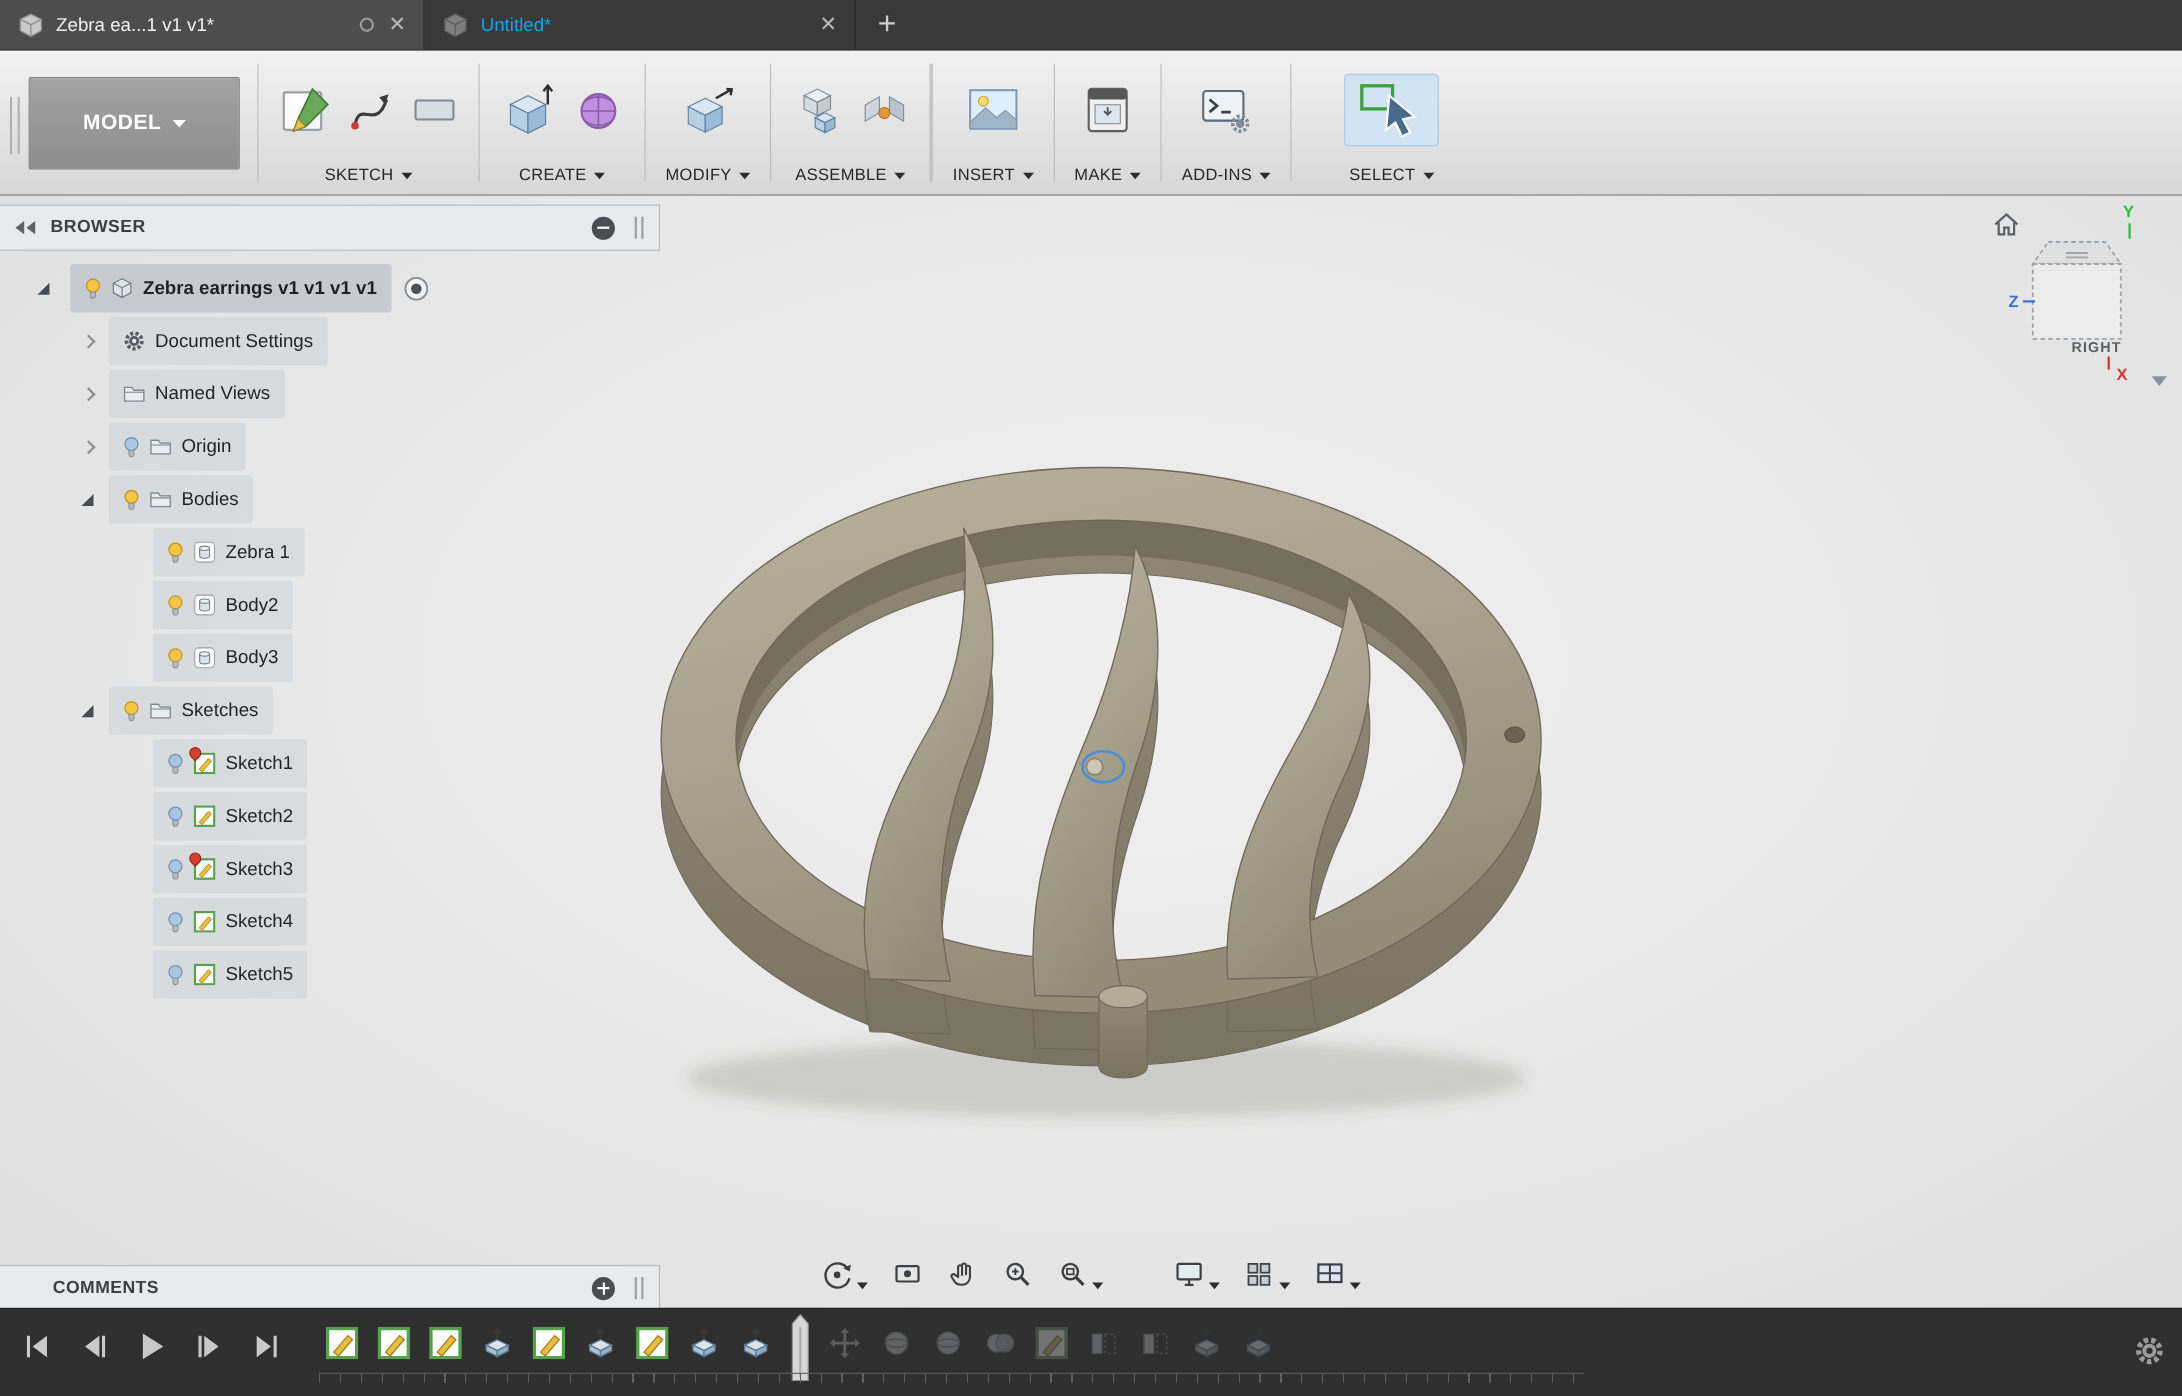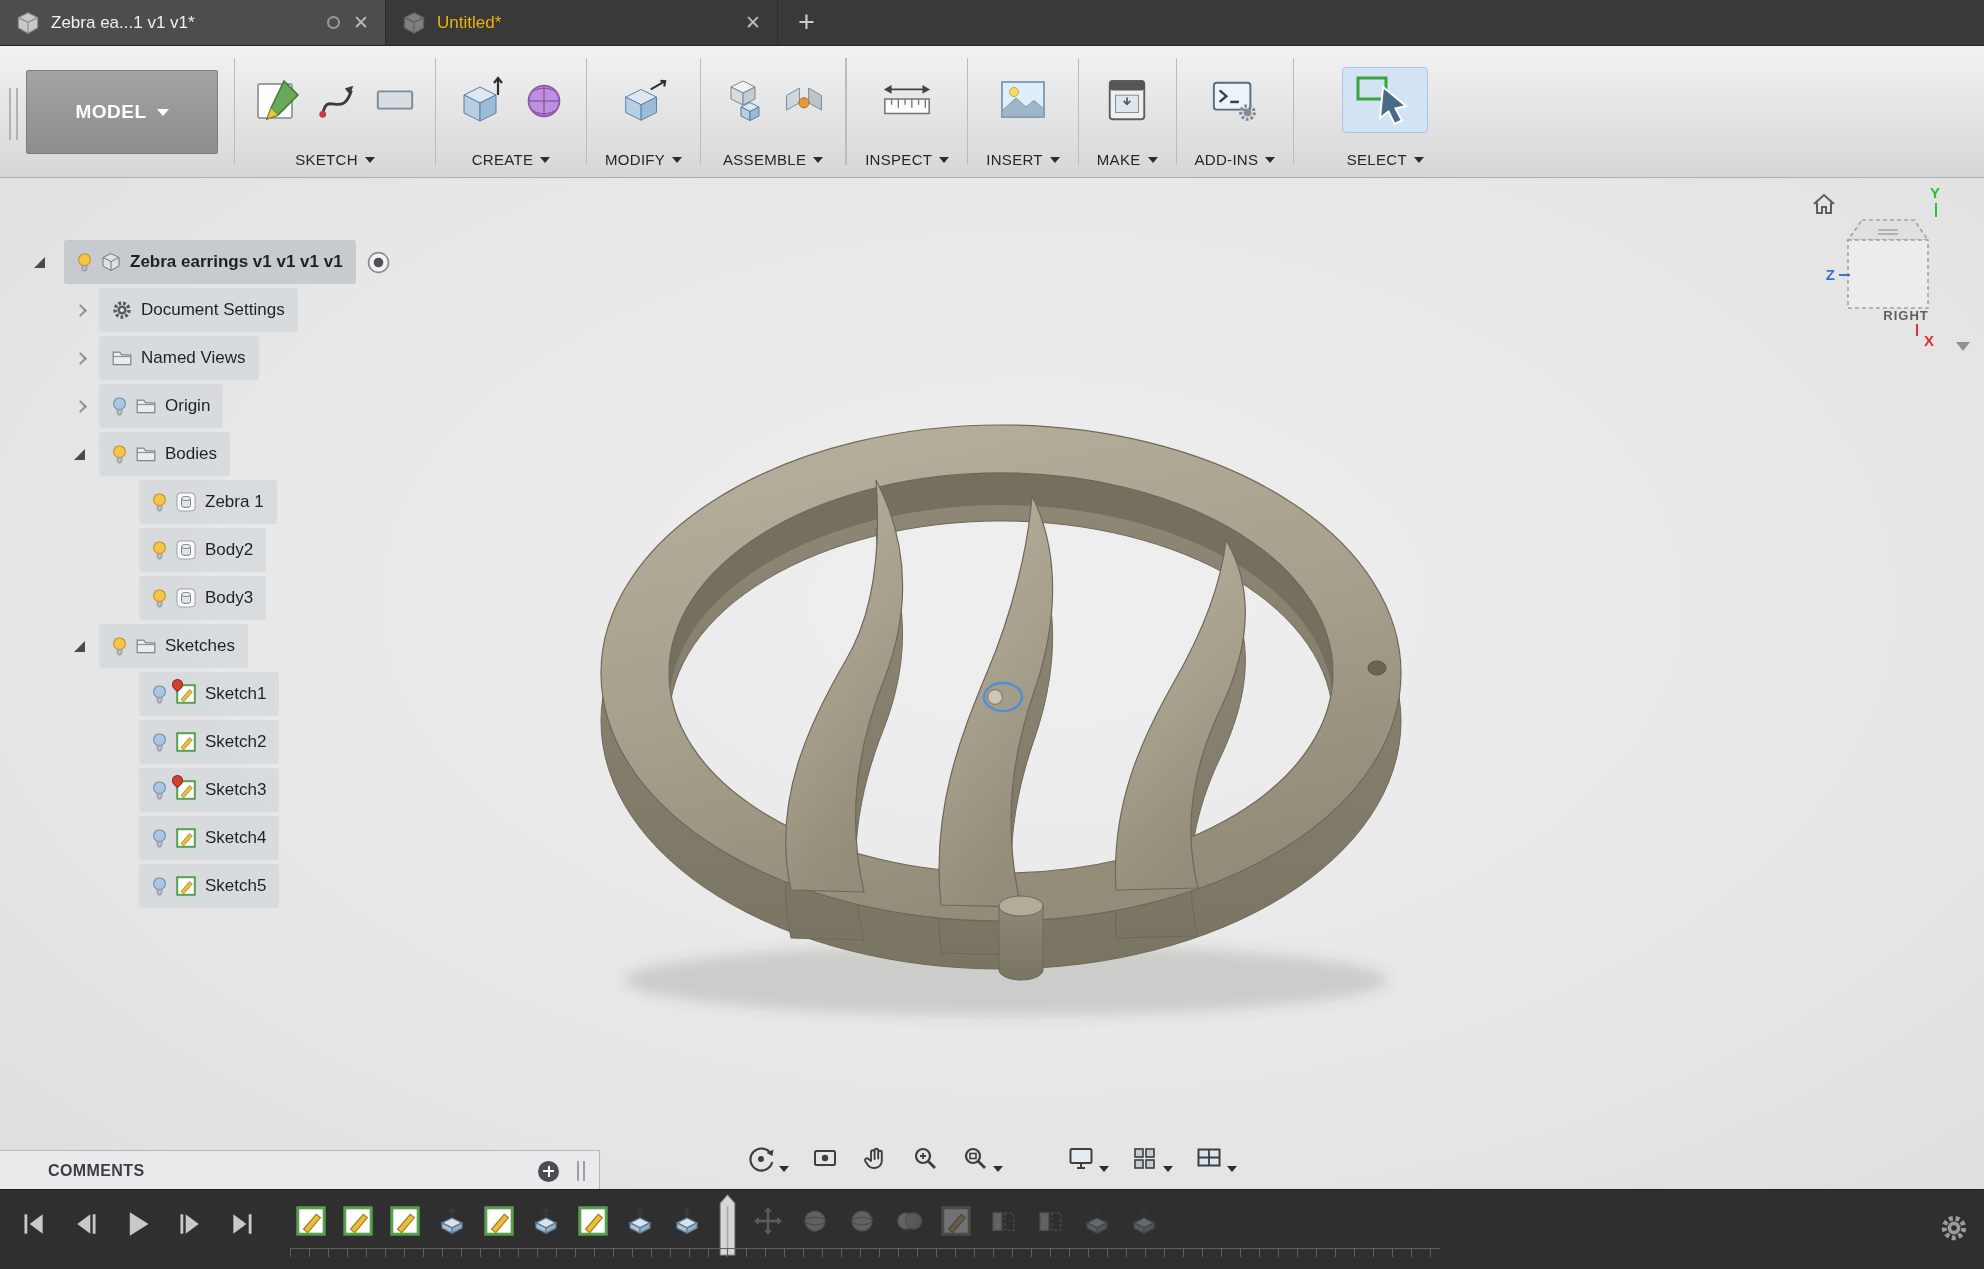--- a/index.html
+++ b/index.html
@@ -5,21 +5,21 @@
   *{margin:0;padding:0;box-sizing:border-box;}
   html,body{width:1984px;height:1269px;overflow:hidden;background:#2f2f2f;
     font-family:"Liberation Sans",sans-serif;-webkit-font-smoothing:antialiased;}
   .app{width:1984px;height:1269px;display:flex;flex-direction:column;}
 
   
   .tabbar{flex:0 0 46px;background:#393939;display:flex;align-items:stretch;border-bottom:1px solid #262626;}
   .tab{display:flex;align-items:center;gap:11px;padding:0 16px;position:relative;border-right:1px solid #2b2b2b;}
   .tab.active{background:#4d4d4d;}
   .tab .t-title{font-size:17px;color:#f0f0f0;font-weight:400;white-space:nowrap;}
-  .tab.inactive .t-title{color:#eab308;font-weight:400;}
+  .tab.inactive .t-title{color:#0ea5e9;font-weight:400;}
   .t-right{margin-left:auto;display:flex;align-items:center;gap:13px;padding-left:14px;}
   .sync-dot{width:13px;height:13px;border-radius:50%;border:2px solid #9a9a9a;}
   .t-close{color:#b9b9b9;font-size:19px;line-height:1;cursor:pointer;}
   .tab-add{display:flex;align-items:center;padding:0 20px;color:#cccccc;font-size:29px;cursor:pointer;}
 
   
   .toolbar{flex:0 0 132px;background:linear-gradient(#f2f2f2,#d7d7d7);border-bottom:1px solid #adadad;
     display:flex;align-items:stretch;position:relative;padding-right:10px;}
   .tb-grip{position:absolute;left:9px;top:42px;width:9px;height:52px;border-left:2px solid #b2b2b2;border-right:2px solid #b2b2b2;}
   .model-btn{margin:24px 16px 0 26px;width:192px;height:84px;border:1px solid #7e7e7e;border-radius:2px;
@@ -299,36 +299,20 @@
       </div>
       <div class="tb-label">
         <span>ASSEMBLE</span>
           <span class="caret sm"></span>
       </div>
     </div>
     <div class="tb-sep"></div>
 
     <div class="tb-sep"></div>
 
-    <div class="tb-group">
-      <div class="tb-icons">
-        <span class="tbi">
-          <svg width="54" height="50" viewBox="0 0 56 50">
-            <path d="M10 14 h36" stroke="#444" stroke-width="2"></path>
-            <path d="M4 14 l8 -4.5 v9 z M52 14 l-8 -4.5 v9 z" fill="#444"></path>
-            <rect x="5" y="24" width="46" height="15" fill="#fdfdfd" stroke="#777" stroke-width="1.6"></rect>
-            <path d="M12 24 v6 M19 24 v9 M26 24 v6 M33 24 v9 M40 24 v6 M47 24 v9" stroke="#777" stroke-width="1.4"></path>
-          </svg>
-        </span>
-      </div>
-      <div class="tb-label">
-        <span>INSPECT</span>
-          <span class="caret sm"></span>
-      </div>
-    </div>
     <div class="tb-sep"></div>
 
     <div class="tb-group">
       <div class="tb-icons">
         <span class="tbi">
           <svg width="50" height="46" viewBox="0 0 50 46">
             <rect x="4" y="5" width="42" height="35" fill="#dfeefb" stroke="#7d97ad" stroke-width="1.8"></rect>
             <circle cx="16" cy="15" r="4.5" fill="#f6d96b" stroke="#c9a83a"></circle>
             <path d="M4 34 L18 21 L28 30 L36 23.5 L46 32 V40 H4 Z" fill="#9fb6c8" stroke="#7d97ad"></path>
           </svg>
@@ -455,20 +439,29 @@
         </g>
         <path d="M38 16 h20 M38 20 h20" stroke="#9fa4a8" stroke-width="1.6" fill="none"></path>
       </svg>
       <div class="vc-face-label">RIGHT</div>
       <div class="vc-axis vc-y">Y</div>
       <div class="vc-axis vc-z">Z</div>
       <div class="vc-axis vc-x">X</div>
       <div class="vc-menu"></div>
     </div>
 
+    <div class="panel-bar" style="top:8px">
+      <span class="dblarrow">
+          <i></i>
+          <i></i>
+        </span>
+      <span class="bar-title">BROWSER</span>
+      <span class="cbtn"></span>
+      <span class="grip"></span>
+    </div>
 
     <div>
 
       <div class="brow" style="top:60px;left:34px">
         <span class="exp open"></span>
         <span class="pill root" style="margin-left:19px">
           <svg class="i-bulb">
               <use href="#bulb-on"></use>
             </svg>
           <svg class="i-20">

